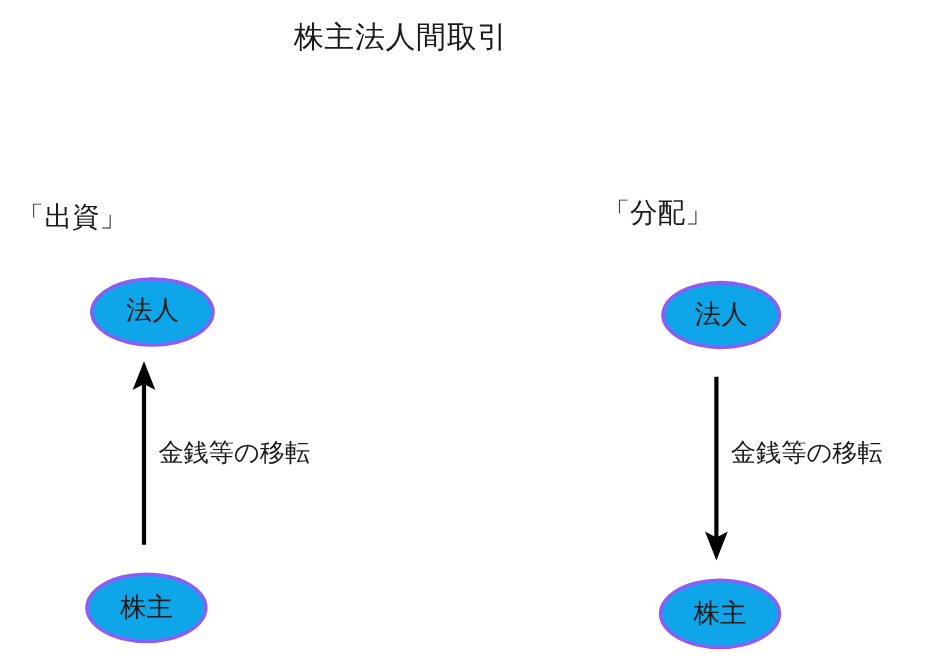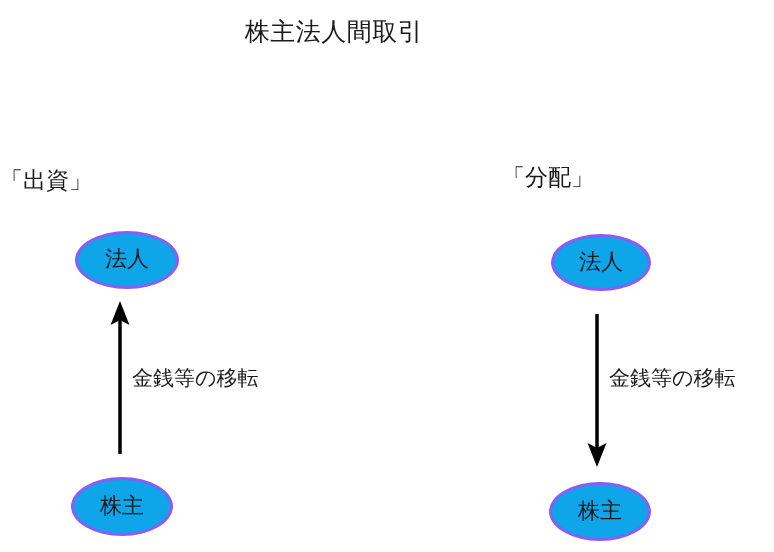--- a/index.html
+++ b/index.html
@@ -39,21 +39,21 @@
   }
 
   
   .section-caption {
     position: absolute;
     font-size: 23px;
     line-height: 26px;
     white-space: nowrap;
     color: #1a1a1a;
   }
-  #caption-left  { left: 0;   top: 167px; }
+  #caption-left  { left: 14px;   top: 167px; }
   #caption-right { left: 502px; top: 165px; font-family: Liberation Serif, serif; }
 
   
   .node {
     position: absolute;
     box-sizing: border-box;
     border: 3px solid #8b5cf6;
     border-radius: 50%;
     display: flex;
     align-items: center;

